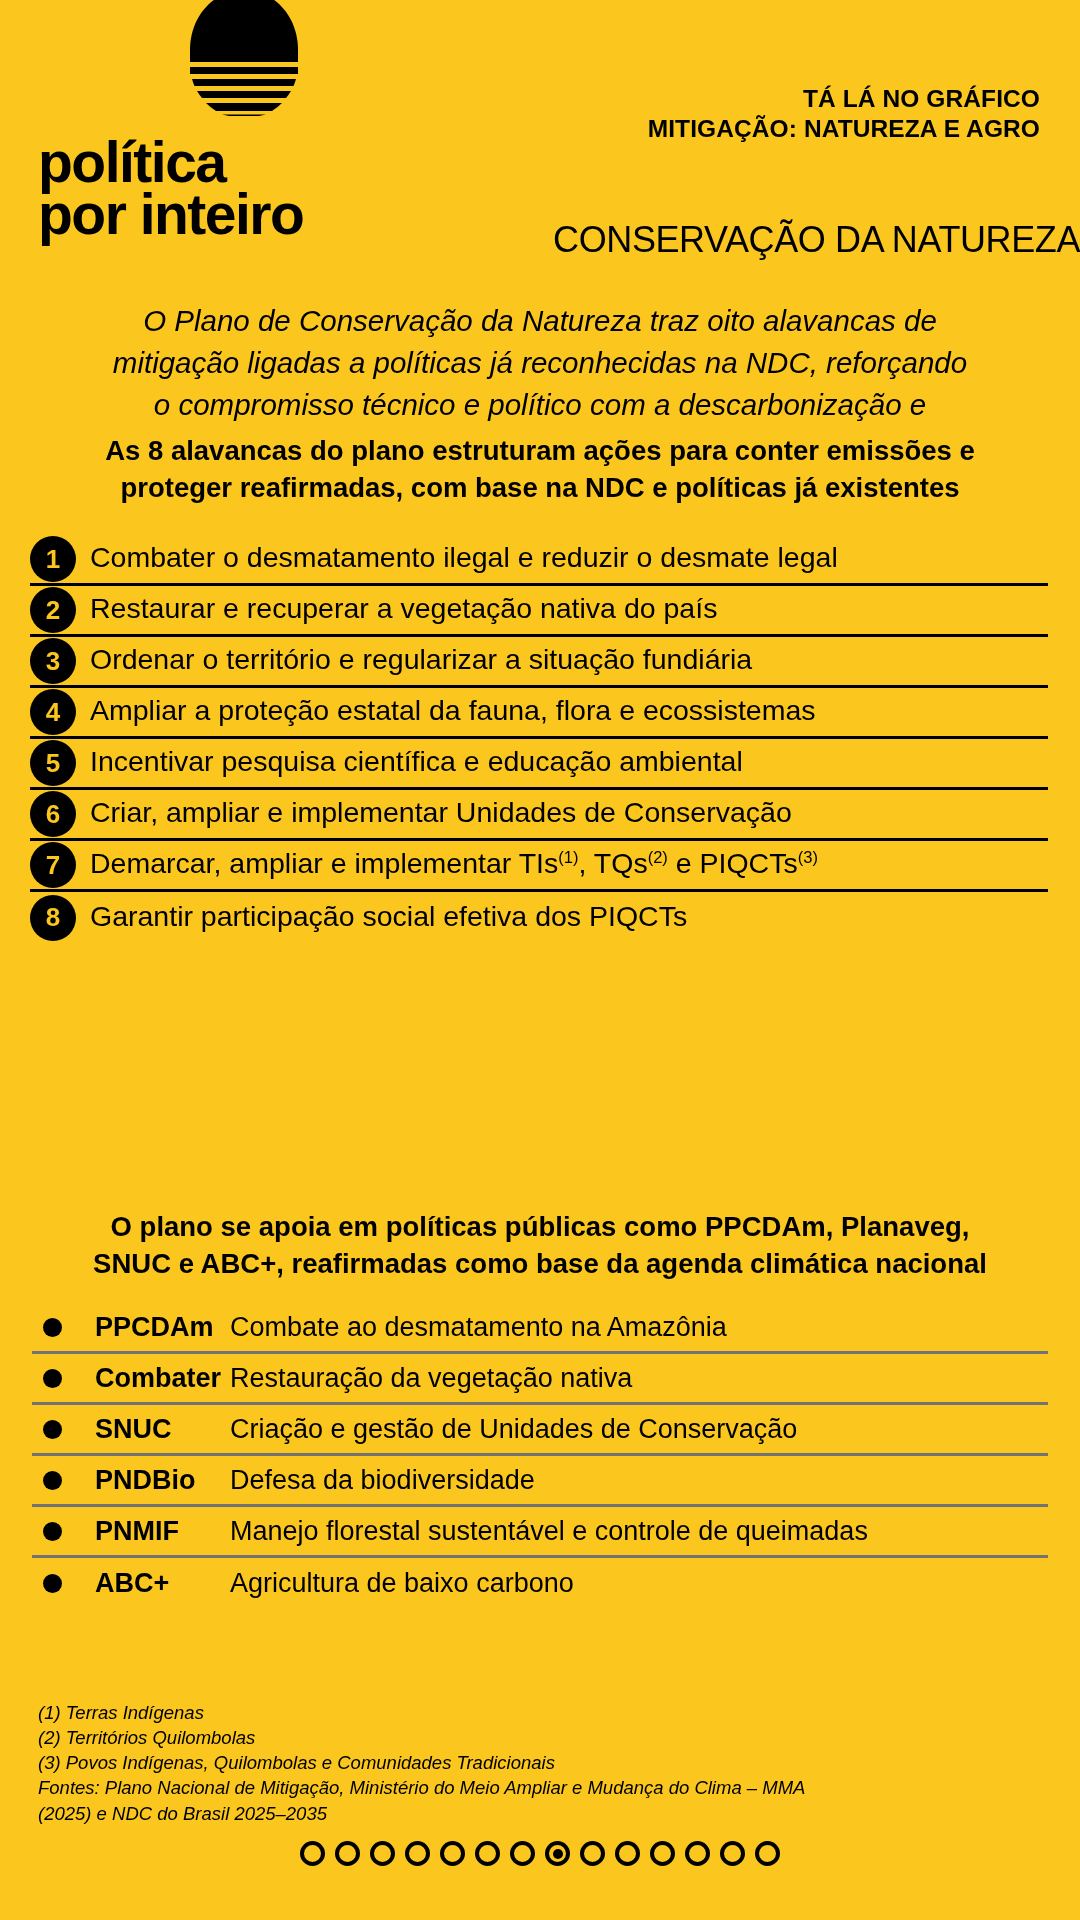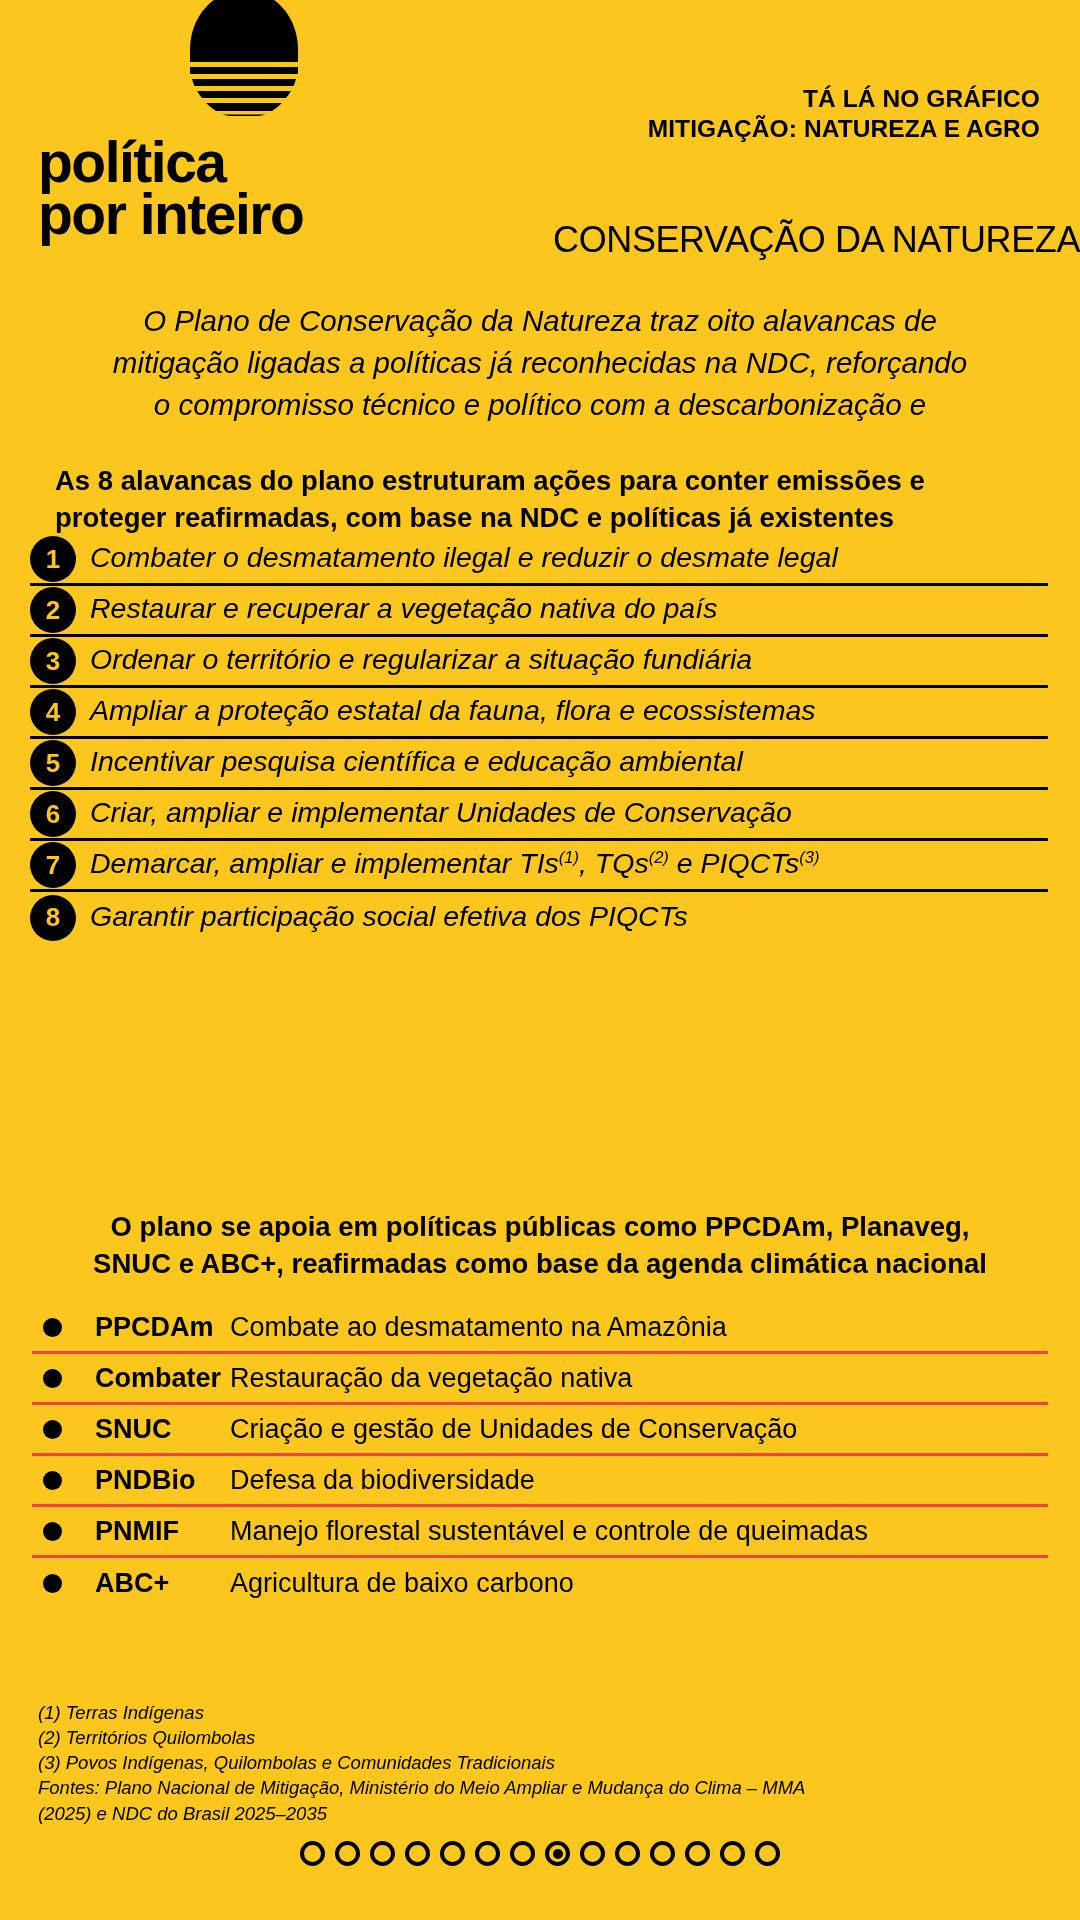--- a/index.html
+++ b/index.html
@@ -68,22 +68,22 @@
     text-align:center;
     font-style:italic;
     font-size:29.5px;
     line-height:1.42;
   }
   .intro span { display:block; }
 
   
   .lead-1 {
     position:absolute;
-    top:462px; left:55px; right:55px;
-    text-align:left;
+    top:432px; left:55px; right:55px;
+    text-align:center;
     font-weight:bold;
     font-size:27.5px;
     line-height:1.36;
   }
   .lead-1 span { display:block; }
 
   .lead-2 {
     position:absolute;
     top:1208px; left:35px; right:35px;
     text-align:center;
@@ -124,39 +124,38 @@
     font-size:26px;
     z-index:2;
   }
 
   .lever-text {
     margin-left:60px;
     font-size:28.5px;
     line-height:1;
     padding-bottom:3px;
     white-space:nowrap;
-    font-style:italic;
   }
   .lever-text sup {
     font-size:0.58em;
     vertical-align:super;
     line-height:0;
   }
 
   
   .policies {
     position:absolute;
     top:1303px; left:32px; right:32px;
   }
 
   .policy-row {
     height:51px;
     display:flex;
     align-items:center;
-    border-bottom:3px solid #ef4444;
+    border-bottom:3px solid #737373;
   }
   .policy-row:last-child { border-bottom:none; }
 
   .policy-bullet {
     width:19px; height:19px;
     border-radius:50%;
     background:#000;
     flex:0 0 auto;
     margin-left:11px;
   }

